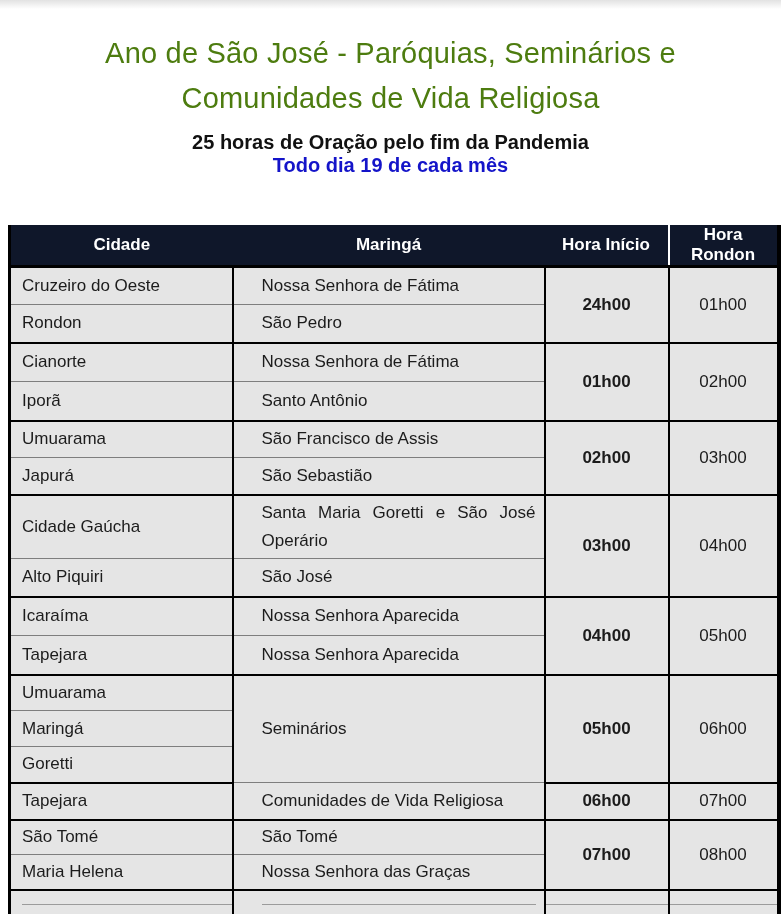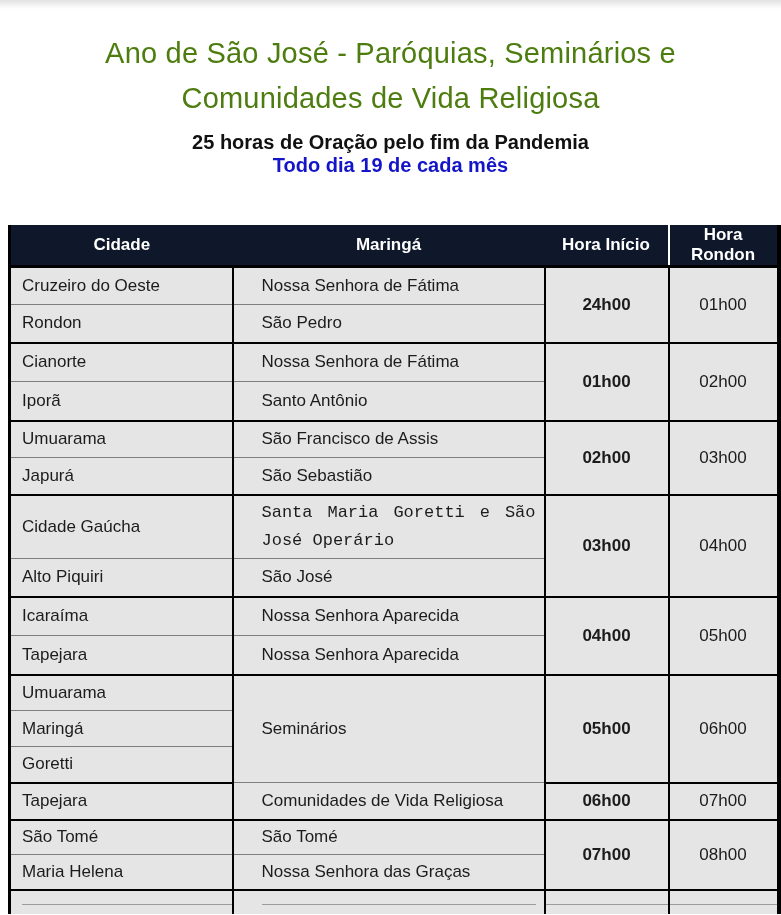--- a/index.html
+++ b/index.html
@@ -49,21 +49,21 @@
   }
   th.th-end { border-left: 2px solid #fff; }
   td { background: #e5e5e5; vertical-align: middle; }
   td.c1 { border-right: 2px solid #000; padding-left: 11px; }
   td.c2 { border-right: 2px solid #000; padding-left: 28px; padding-right: 8px; }
   td.time { border-right: 2px solid #000; text-align: center; padding: 0; font-weight: bold; }
   td.time-end { border-right: none; text-align: center; padding: 0; }
   tr.mid td.c1, tr.mid td.c2 { border-bottom: 1px solid #7e7e7e; }
   tr.group-end td { border-bottom: 2px solid #000; }
   td.time, td.time-end, td.merged { border-bottom: 2px solid #000; }
-  td.justify { text-align: justify; line-height: 28px; font-family: Liberation Mono, monospace; }
+  td.justify { text-align: justify; line-height: 28px; }
   tr.h38 { height: 38px; } tr.h39 { height: 39px; }
   tr.h37 { height: 37px; } tr.h36 { height: 36px; }
   tr.h35 { height: 35px; } tr.h64 { height: 64px; }
   tr.partial { height: 24px; }
   tr.partial td { border-bottom: none; }
   .innerline { height: 0; border-top: 1px solid #9b9b9b; margin-top: 4px; }
 </style>
 </head>
 <body>
 

